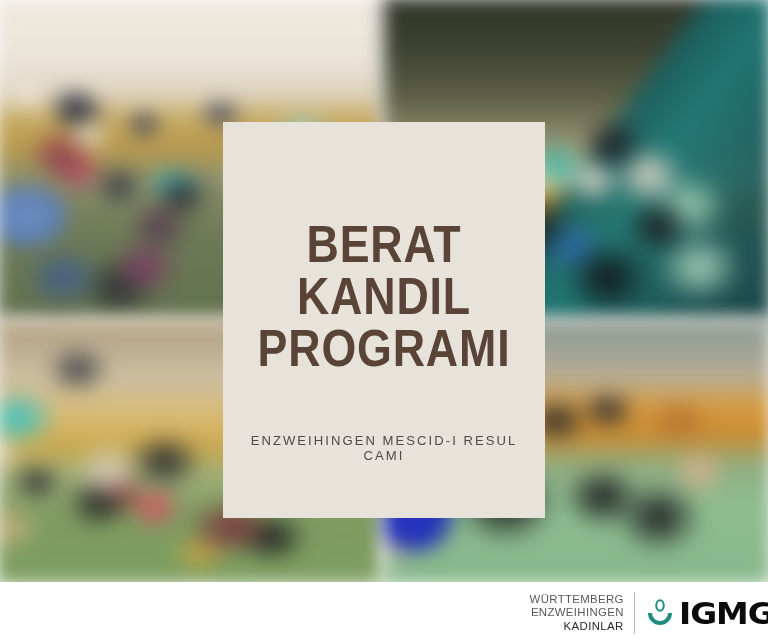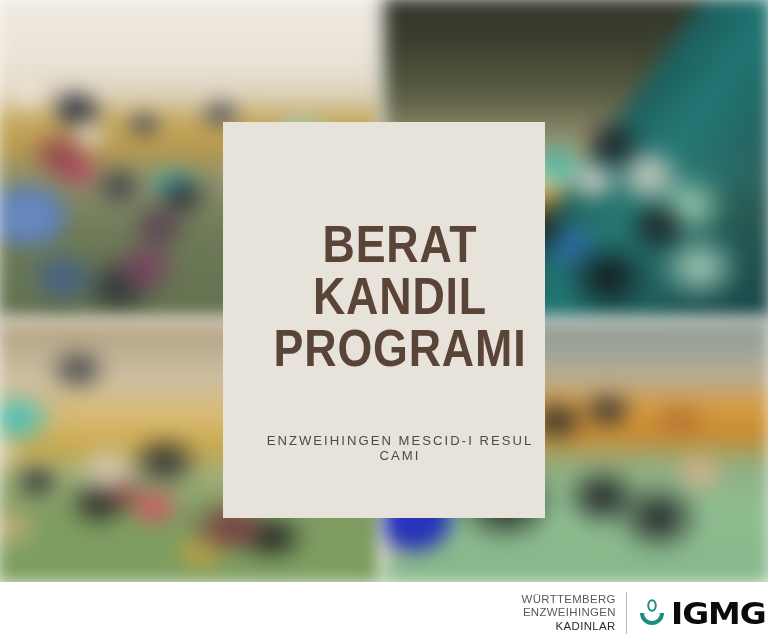--- a/index.html
+++ b/index.html
@@ -101,21 +101,21 @@
       radial-gradient(44px 32px at 320px 120px,#b4702f 0%,rgba(180,112,47,0) 74%),
       radial-gradient(40px 34px at 340px 170px,#d9b28e 0%,rgba(217,178,142,0) 74%),
       radial-gradient(50px 36px at 30px 240px,#d8c3b2 0%,rgba(216,195,178,0) 74%);}
 
   
   .card{
     position:absolute;left:223px;top:122px;width:322px;height:396px;
     background:#e7e3da;
   }
   .card-inner{
-    position:absolute;left:16px;top:0;width:100%;height:100%;
+    position:absolute;left:0;top:0;width:100%;height:100%;
     display:flex;flex-direction:column;align-items:center;
   }
   .title{
     position:absolute;left:0;right:0;top:96px;
     text-align:center;
     color:#5a4437;
     font-family:"Liberation Sans", sans-serif;
     font-weight:700;
     font-size:52px;
     line-height:52px;
@@ -132,21 +132,21 @@
     letter-spacing:2.1px;
     font-weight:400;
     transform:scaleX(.97);
   }
 
   
   .footer{
     position:absolute;left:0;top:582px;width:768px;height:62px;background:#ffffff;
     display:flex;align-items:center;justify-content:flex-end;
   }
-  .footer-logo{display:flex;align-items:center;margin-right:8px;}
+  .footer-logo{display:flex;align-items:center;}
   .org-lines{
     text-align:right;color:#58585a;
     font-size:11.4px;line-height:13.6px;letter-spacing:.35px;
     padding-right:10px;
   }
   .org-lines .l3{font-weight:400;color:#2b2b2d;letter-spacing:.4px;}
   .divider{width:1px;height:42px;background:#b9b9bb;}
   .brand{display:flex;align-items:center;padding-left:11px;}
   .brand-mark{width:28px;height:31px;margin-right:5px;display:block;}
   .brand-word{

